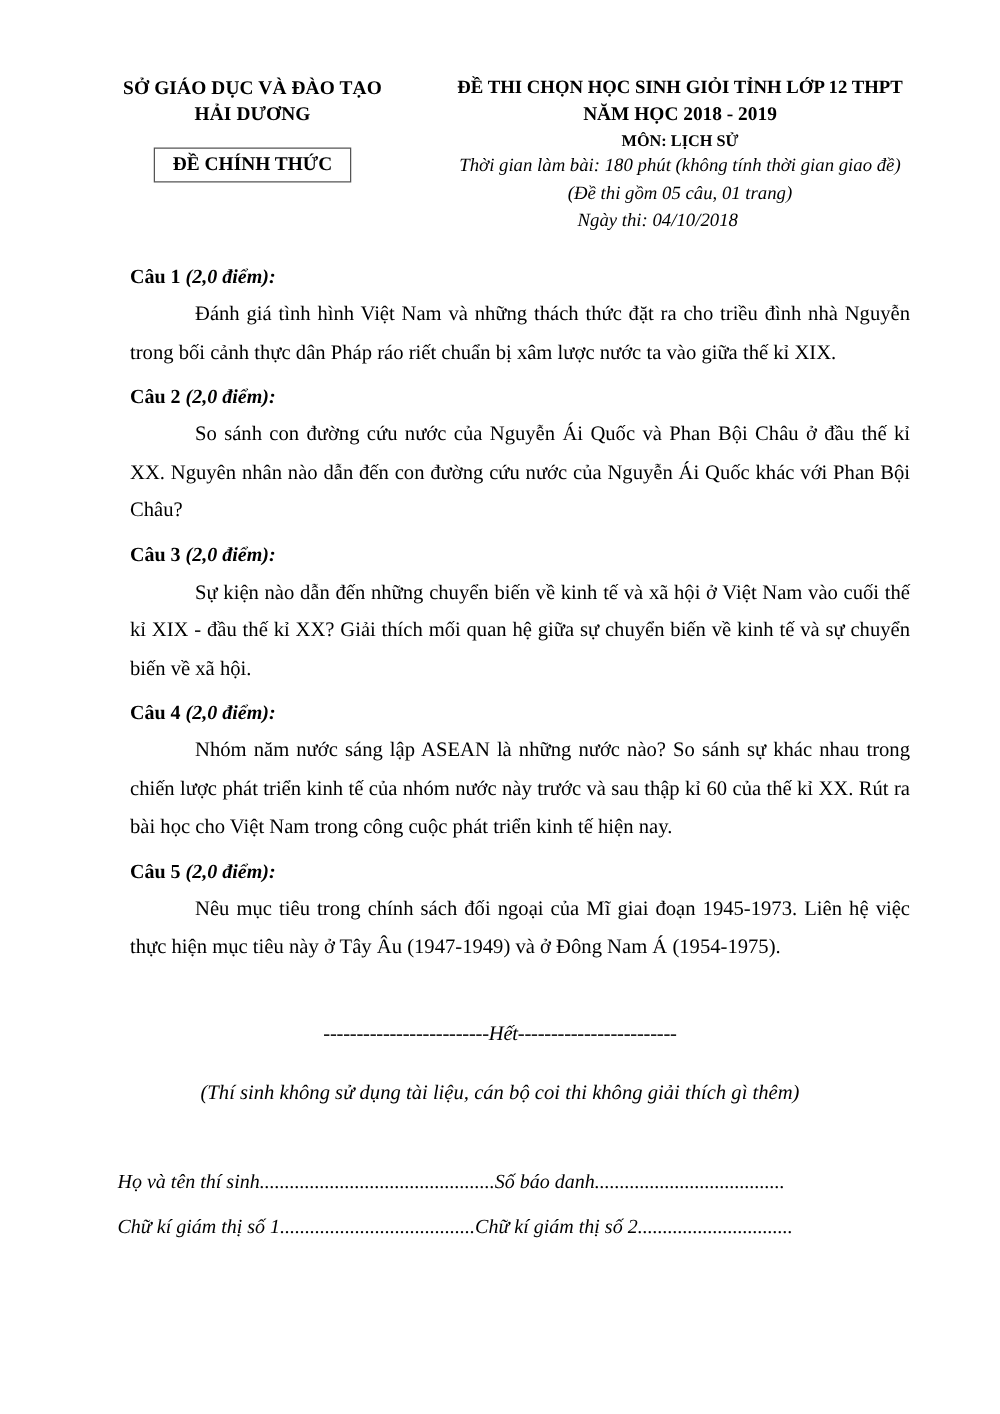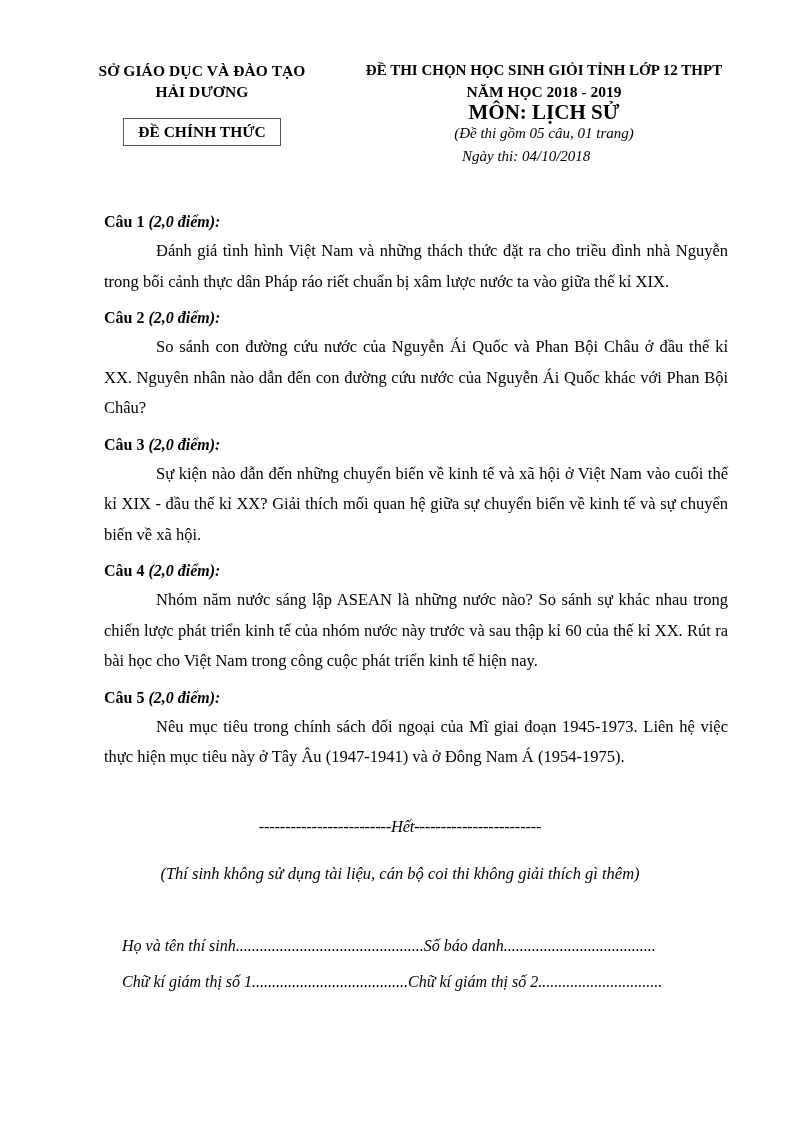--- a/index.html
+++ b/index.html
@@ -69,21 +69,21 @@
     padding-right: 56px;
     text-align: center;
   }
   .header-right .exam-line {
     font-weight: bold;
     font-size: 15px;
     line-height: 21px;
     white-space: nowrap;
   }
   .header-right .exam-line.l2 { font-size: 15.5px; }
-  .header-right .exam-line.l3 { font-size: 21px; }
+  .header-right .exam-line.l3 { font-size: 13px; }
   .header-right .meta-line {
     font-style: italic;
     font-size: 15px;
     line-height: 21.5px;
     white-space: nowrap;
   }
   .header-right .meta-line.date {
     text-align: left;
     padding-left: 118px;
     margin-top: 1px;
@@ -150,21 +150,20 @@
     top: 928px;
     left: 94px;
     width: 650px;
     font-style: italic;
     font-size: 16px;
     line-height: 36px;
   }
   .sigline {
     white-space: nowrap;
     overflow: hidden;
-    margin-left: 28px;
   }
 </style>
 </head>
 <body>
 
 <div class="page">
 
   <div class="header">
 
     <div class="header-left">
@@ -172,20 +171,21 @@
       <div class="org-line">HẢI DƯƠNG</div>
       <div class="stamp-wrap">
         <div class="stamp-box">ĐỀ CHÍNH THỨC</div>
       </div>
     </div>
 
     <div class="header-right">
       <div class="exam-line l1">ĐỀ THI CHỌN HỌC SINH GIỎI TỈNH LỚP 12 THPT</div>
       <div class="exam-line l2">NĂM HỌC 2018 - 2019</div>
       <div class="exam-line l3">MÔN: LỊCH SỬ</div>
+      <div class="meta-line">Thời gian làm bài: 180 phút (không tính thời gian giao đề)</div>
       <div class="meta-line">(Đề thi gồm 05 câu, 01 trang)</div>
       <div class="meta-line date">Ngày thi: 04/10/2018</div>
     </div>
 
   </div>
 
   <div class="content">
 
     <div class="question">
       <div class="q-head">
@@ -217,21 +217,21 @@
         <span class="q-points">(2,0 điểm):</span>
       </div>
       <div class="q-body">Nhóm năm nước sáng lập ASEAN là những nước nào? So sánh sự khác nhau trong chiến lược phát triển kinh tế của nhóm nước này trước và sau thập kỉ 60 của thế kỉ XX. Rút ra bài học cho Việt Nam trong công cuộc phát triển kinh tế hiện nay.</div>
     </div>
 
     <div class="question">
       <div class="q-head">
         <span>Câu 5</span>
         <span class="q-points">(2,0 điểm):</span>
       </div>
-      <div class="q-body last-loose">Nêu mục tiêu trong chính sách đối ngoại của Mĩ giai đoạn 1945-1973. Liên hệ việc thực hiện mục tiêu này ở Tây Âu (1947-1941) và ở Đông Nam Á (1954-1975).</div>
+      <div class="q-body last-loose">Nêu mục tiêu trong chính sách đối ngoại của Mĩ giai đoạn 1945-1973. Liên hệ việc thực hiện mục tiêu này ở Tây Âu (1947-1949) và ở Đông Nam Á (1954-1975).</div>
     </div>
 
   </div>
 
   <div class="hr-het">-------------------------Hết------------------------</div>
 
   <div class="note-line">(Thí sinh không sử dụng tài liệu, cán bộ coi thi không giải thích gì thêm)</div>
 
   <div class="siglines">
     <div class="sigline">Họ và tên thí sinh...............................................Số báo danh......................................</div>

